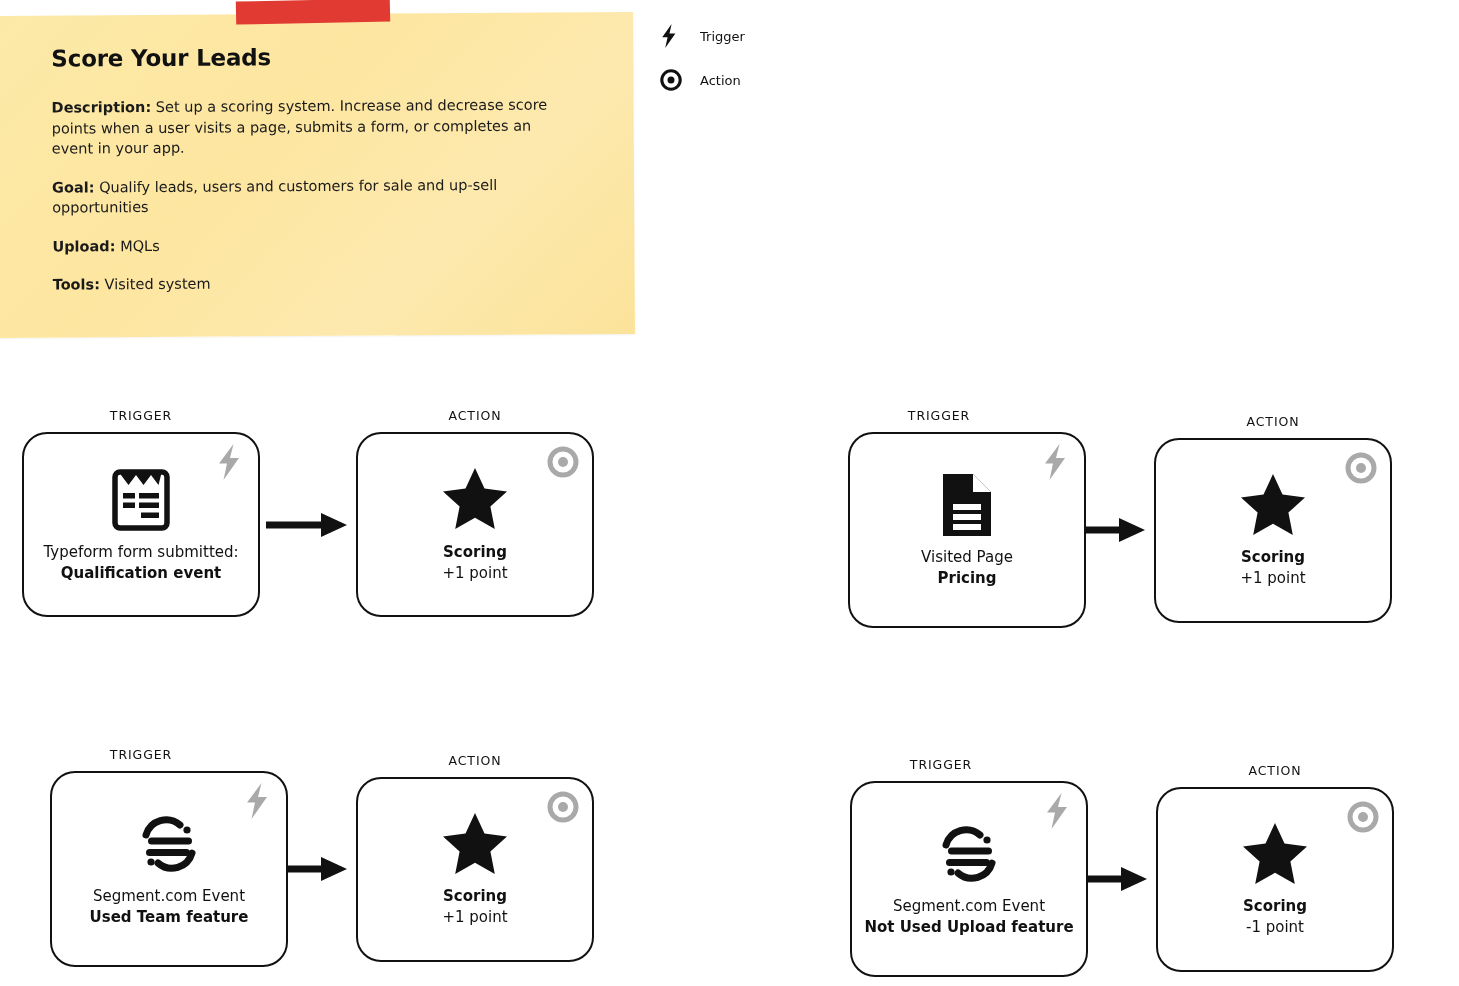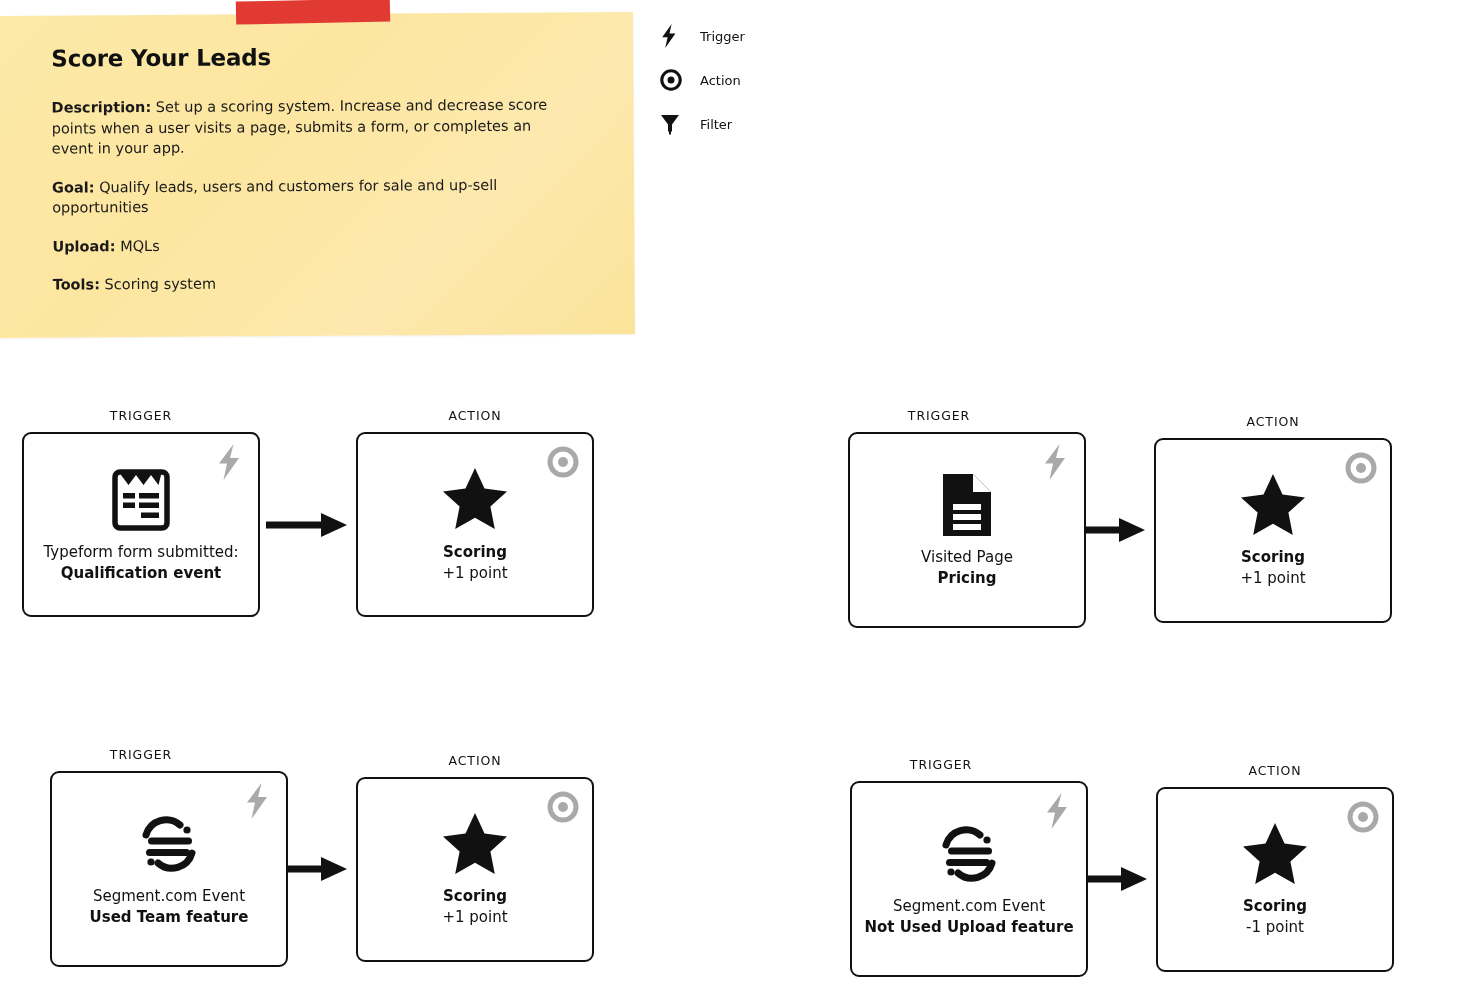--- a/index.html
+++ b/index.html
@@ -106,21 +106,21 @@
     color: #111;
     margin-bottom: 9px;
     height: 15px;
   }
   .card {
     position: relative;
     box-sizing: border-box;
     width: 238px;
     height: 185px;
     border: 2.2px solid #111111;
-    border-radius: 9px;
+    border-radius: 25px;
     background: #ffffff;
     display: flex;
     flex-direction: column;
     align-items: center;
     justify-content: center;
     padding: 8px 10px 10px 10px;
   }
   .card.tall { height: 196px; margin-left: 28px; }
   .card-badge {
     position: absolute;
@@ -172,21 +172,21 @@
 
     <p class="note-para">
       <span class="note-label">Goal:</span><span> Qualify leads, users and customers for sale and up-sell opportunities</span>
     </p>
 
     <p class="note-para">
       <span class="note-label">Upload:</span><span> MQLs</span>
     </p>
 
     <p class="note-para">
-      <span class="note-label">Tools:</span><span> Scoring system</span>
+      <span class="note-label">Tools:</span><span> Visited system</span>
     </p>
   </div>
 </div>
 <div id="red-tape"></div>
 
 <div id="legend">
 
   <div class="legend-row">
     <span class="legend-glyph">
       <svg width="18" height="24" viewBox="0 0 18 24" aria-hidden="true">
@@ -199,29 +199,20 @@
   <div class="legend-row">
     <span class="legend-glyph">
       <svg width="22" height="22" viewBox="0 0 22 22" aria-hidden="true">
         <circle cx="11" cy="11" r="9.2" fill="none" stroke="#111111" stroke-width="3.1"></circle>
         <circle cx="11" cy="11" r="3.5" fill="#111111"></circle>
       </svg>
     </span>
     <span class="legend-label">Action</span>
   </div>
 
-  <div class="legend-row">
-    <span class="legend-glyph">
-      <svg width="20" height="22" viewBox="0 0 20 22" aria-hidden="true">
-        <path d="M1 2 L19 2 L12 11.5 L12 18.5 L8 18.5 L8 11.5 Z" fill="#111111"></path>
-        <rect x="9" y="17" width="2" height="4.5" fill="#111111"></rect>
-      </svg>
-    </span>
-    <span class="legend-label">Filter</span>
-  </div>
 
 </div>
 
 <div class="flow" id="flow-1">
 
   <div class="node">
     <div class="node-kicker">TRIGGER</div>
     <div class="card">
       <span class="card-badge">
         <svg width="26" height="36" viewBox="0 0 26 36" aria-hidden="true">

